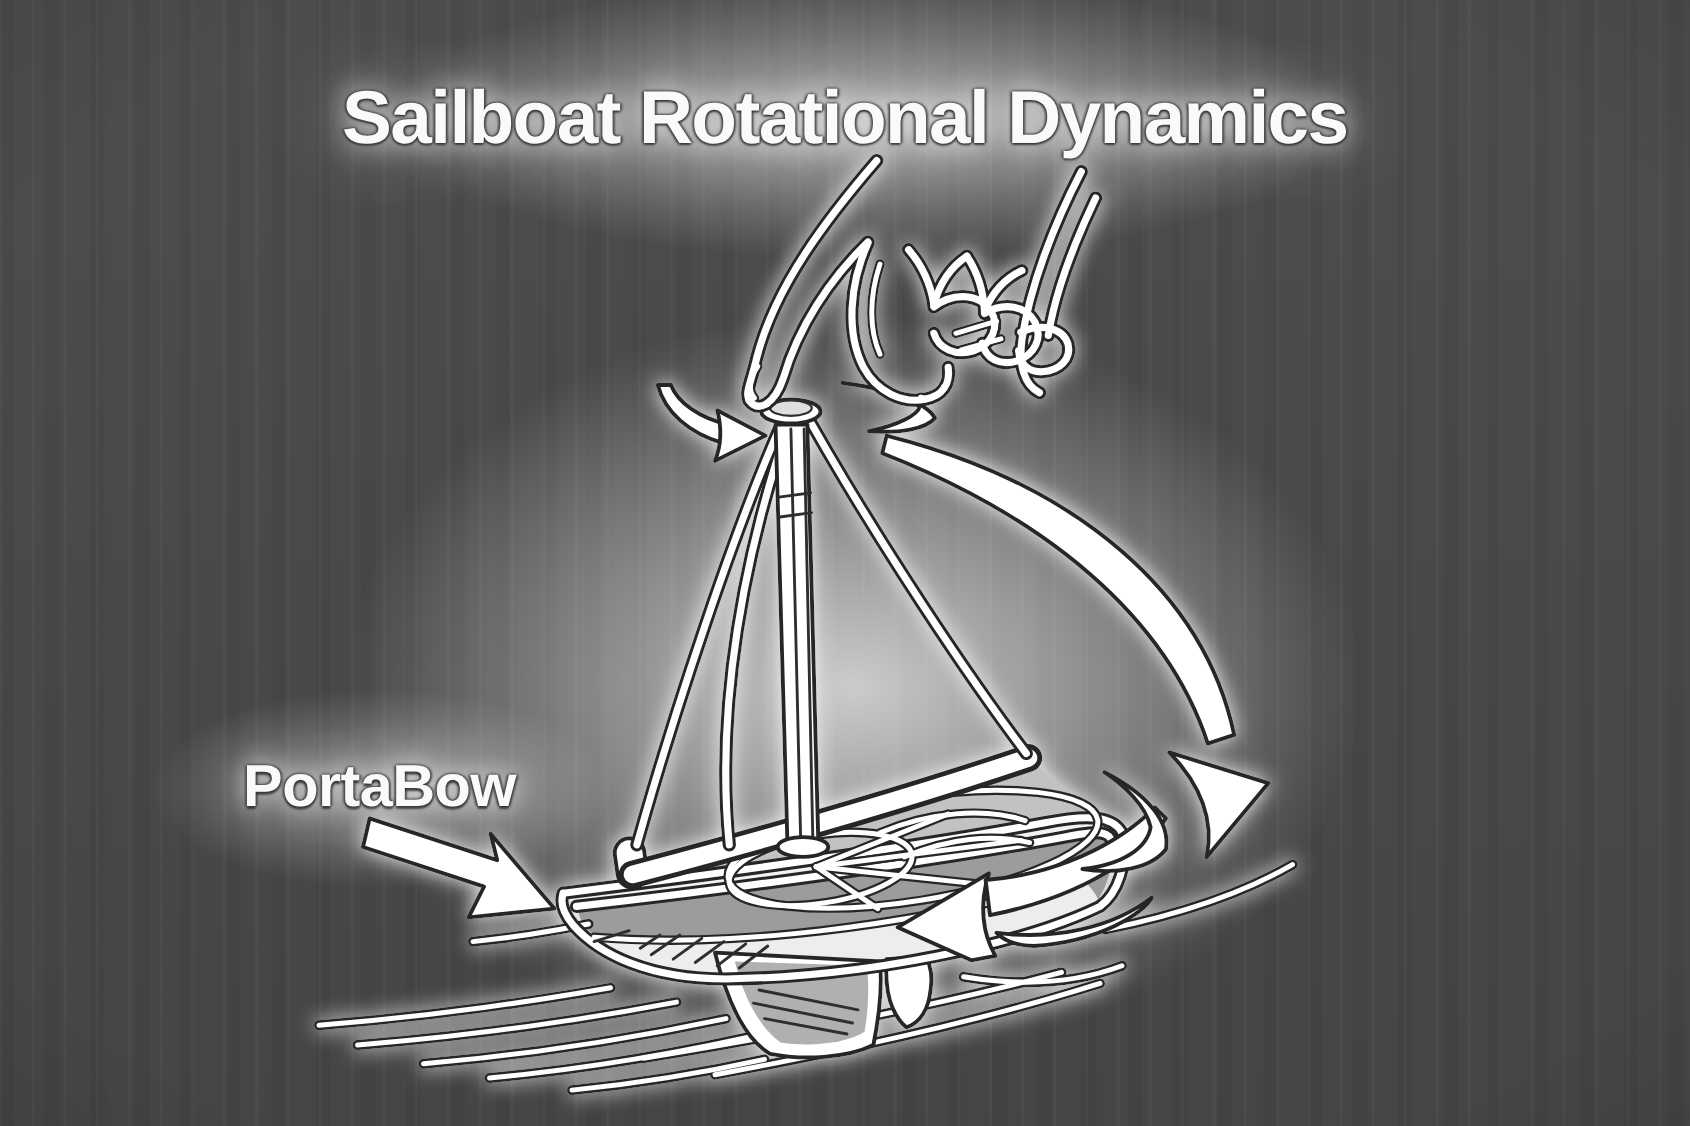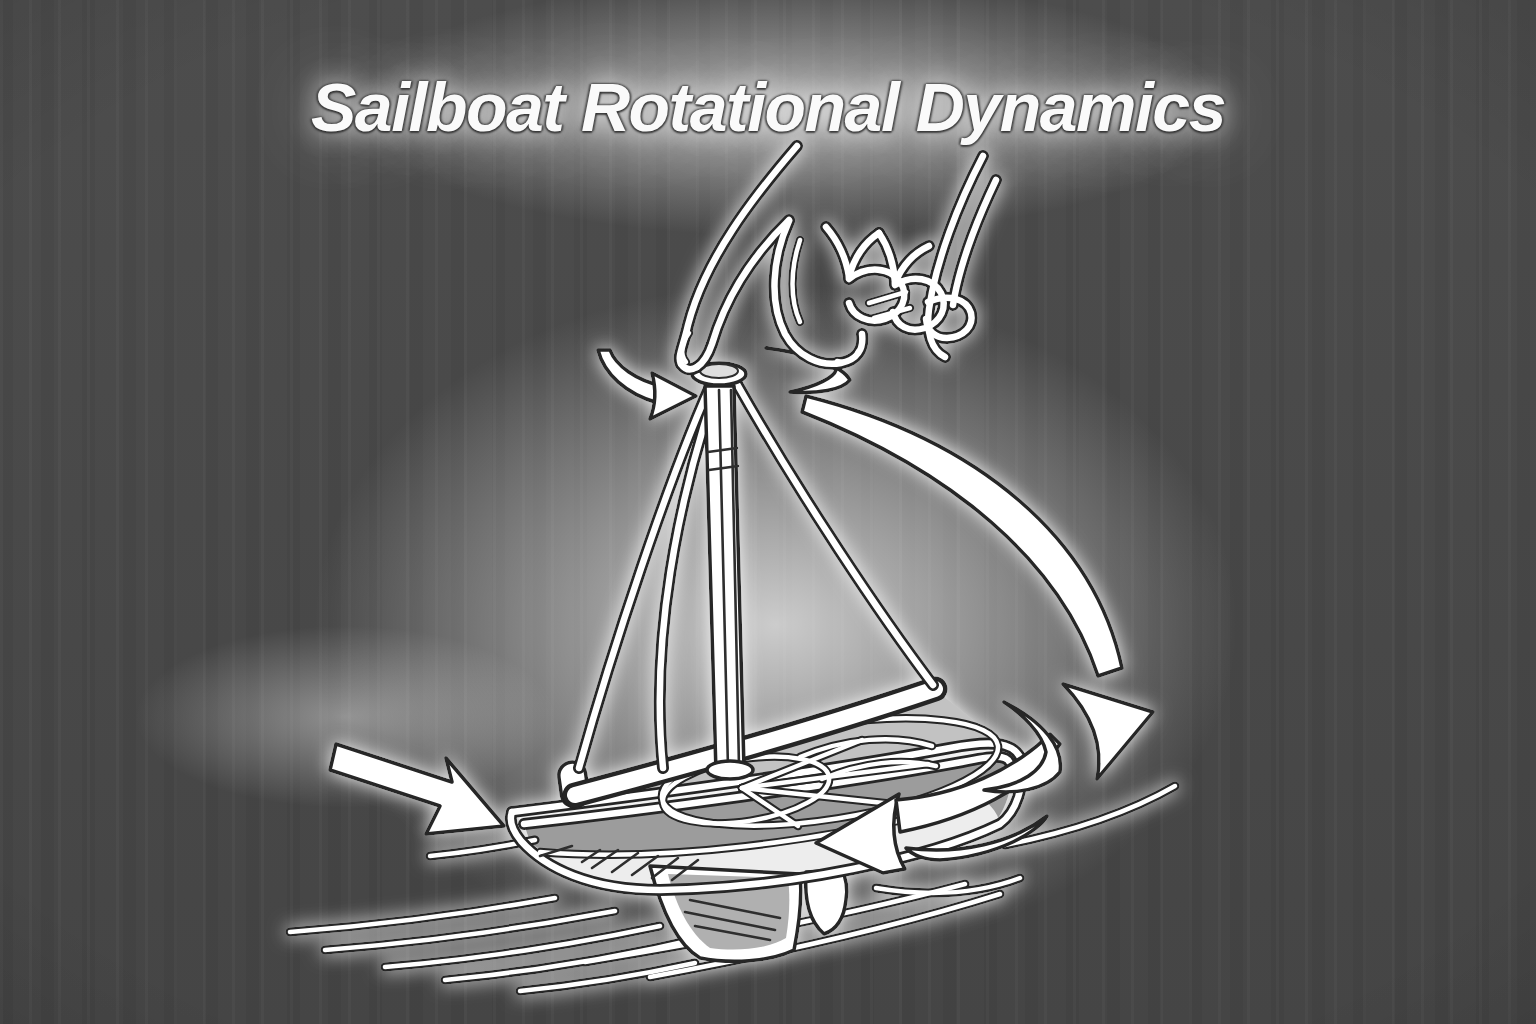--- a/index.html
+++ b/index.html
@@ -12,21 +12,20 @@
     position:relative;width:1536px;height:1024px;overflow:hidden;
     background-color:#484848;
     background-image:
       radial-gradient(ellipse 115% 110% at 50% 52%, rgba(0,0,0,0) 52%, rgba(0,0,0,.20) 84%, rgba(0,0,0,.34) 100%),
       radial-gradient(ellipse 640px 190px at 51.5% 10.5%, rgba(255,255,255,.52), rgba(255,255,255,0) 68%),
       radial-gradient(ellipse 300px 130px at 22.5% 70%, rgba(255,255,255,.40), rgba(255,255,255,0) 70%),
       radial-gradient(ellipse 650px 480px at 50.5% 61%, rgba(255,255,255,.72), rgba(255,255,255,0) 71%),
       repeating-linear-gradient(90deg, rgba(255,255,255,.028) 0 3px, rgba(255,255,255,0) 3px 29px),
       repeating-linear-gradient(90deg, rgba(0,0,0,.045) 0 13px, rgba(0,0,0,0) 13px 41px),
       linear-gradient(180deg,#4d4d4d,#454545);
-    font-style: italic;
   }
   .art{position:absolute;left:0;top:0;}
   .title{
     position:absolute;top:68px;left:50%;transform:translateX(-50%);
     white-space:nowrap;font-size:68px;font-weight:700;letter-spacing:-1.5px;
     color:#fafafa;
     text-shadow:
       0 2px 2px rgba(45,45,45,.85), 0 -1px 2px rgba(70,70,70,.7),
       2px 0 2px rgba(60,60,60,.7), -2px 0 2px rgba(60,60,60,.7),
       0 0 26px rgba(255,255,255,.95), 0 0 70px rgba(255,255,255,.65);
@@ -50,20 +49,21 @@
   .k4{stroke-width:9;} .w4{stroke-width:4.5;}
   .f{fill:#ffffff;stroke:#252525;stroke-width:3.5;stroke-linejoin:round;}
   .d{fill:none;stroke:#2e2e2e;stroke-width:2.6;stroke-linecap:round;}
 </style>
 </head>
 <body>
 
 <div class="stage">
 
   <div class="title">Sailboat Rotational Dynamics</div>
+  <div class="portabow">PortaBow</div>
 
   <svg class="art" width="1536" height="1024" viewBox="0 0 1536 1024">
     <defs>
       <filter id="glow" x="-30%" y="-30%" width="160%" height="160%">
         <feDropShadow dx="0" dy="0" stdDeviation="9" flood-color="#ffffff" flood-opacity="0.9"></feDropShadow>
       </filter>
 
       <path id="s1" d="M512,812 C640,796 820,772 950,748 C990,740 1012,742 1020,757"></path>
       <path id="s2" d="M1020,757 C1026,786 1016,812 1000,824 C930,858 790,888 660,890 C590,890 545,868 521,841 C512,830 509,820 512,812"></path>
       <path id="s3" d="M524,824 C650,810 830,786 962,762 C992,756 1006,754 1010,763"></path>

